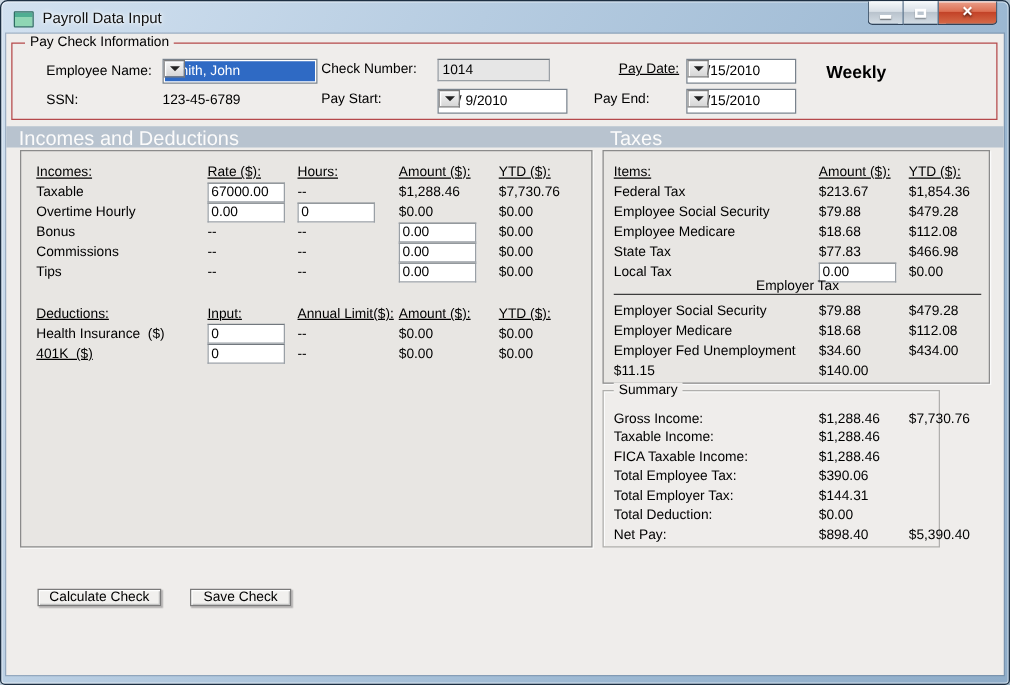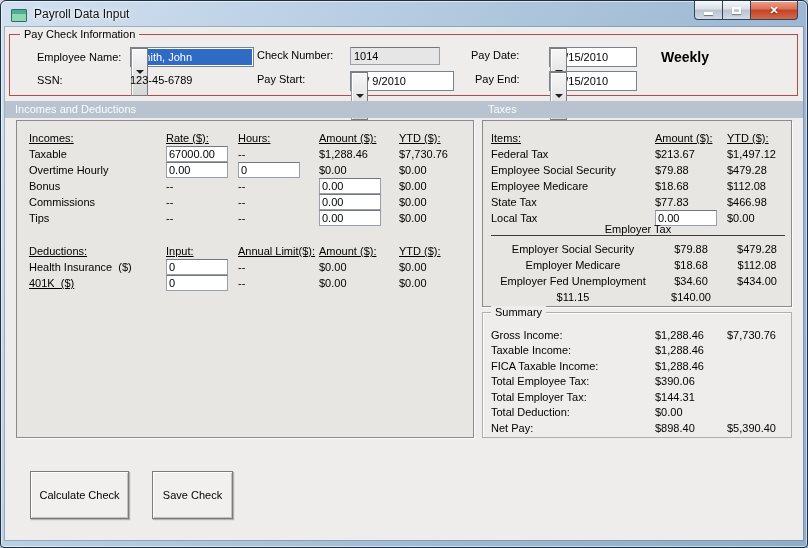--- a/index.html
+++ b/index.html
@@ -69,30 +69,30 @@
   .combo.sel .txt{background:#2f6ac4;color:#fff;margin:1px;padding:2px 2px 0 2px;}
   .combo .btn{
     width:17px;background:linear-gradient(#f6f6f6,#d6d6d6);
     border-left:1px solid #9a9a9a;display:flex;align-items:center;justify-content:center;
     box-shadow:inset 1px 1px 0 #fff;
   }
   .tri{width:0;height:0;border-left:4px solid transparent;border-right:4px solid transparent;border-top:4px solid #222;}
 
   
   .band{position:absolute;left:0;right:0;top:74px;height:17px;background:#b8c3cf;}
-  .band .band-label{position:absolute;top:2px;color:#fbfbfb;font-size:11px;white-space:nowrap;}
+  .band .band-label{position:absolute;top:2px;color:#fbfbfb;font-size:16px;white-space:nowrap;}
 
   
   .panel{
     position:absolute;background:#e8e6e3;
     border:1px solid #8b8b8b;box-shadow:1px 1px 0 #fbfbfb;
   }
   .panel-left{left:11px;top:93px;width:458px;height:318px;}
   .panel-taxes{left:477px;top:93px;width:310px;height:187px;}
-  .group-summary{position:absolute;left:477px;top:285px;width:310px;height:126px;border:1px solid #b0afad;box-shadow:inset 1px 1px 0 #fcfcfc;}
+  .group-summary{position:absolute;left:477px;top:285px;width:270px;height:126px;border:1px solid #b0afad;box-shadow:inset 1px 1px 0 #fcfcfc;}
   .legend-summary{left:8px;background:#efedeb;}
 
   .grid5{
     position:absolute;display:grid;
     grid-template-columns:137px 72px 81px 80px auto;
     grid-auto-rows:16px;align-items:center;
   }
   .grid3{
     position:absolute;display:grid;
     grid-template-columns:164px 72px auto;
@@ -103,21 +103,21 @@
     width:62px;height:16px;background:#fff;
     border:1px solid #9aa0a6;border-top-color:#72787e;
     font-family:"Liberation Sans",sans-serif;font-size:11px;padding:0 2px;
   }
   .sep-employer{
     position:absolute;left:8px;right:6px;top:101px;height:14px;
     border-bottom:1px solid #3c3c3c;text-align:center;font-size:11px;line-height:14px;
   }
   
   .btn{
-    position:absolute;height:48px;display:flex;align-items:center;justify-content:center;
+    position:absolute;height:14px;display:flex;align-items:center;justify-content:center;
     background:#f1f0ee;border:1px solid #7b7b7b;font-size:11px;
     box-shadow:inset 1px 1px 0 #fff,inset -1px -1px 0 #c2c2c2,1px 1px 1px rgba(0,0,0,.25);
     cursor:default;
     text-align:right;
   }
   .btn-close{
     border:1px solid #3f3f3f;
     box-shadow:inset 1px 1px 0 #fff,inset -1px -1px 0 #c2c2c2,2px 2px 0 rgba(55,55,55,.55);
   }
 </style>
@@ -148,21 +148,21 @@
     </div>
     <span class="lbl" style="left:32px;top:24px;">Employee Name:</span>
     <div class="combo sel" style="left:125px;top:20px;width:124px;">
       <span class="txt">Smith, John</span>
       <span class="btn">
           <span class="tri"></span>
         </span>
     </div>
     <span class="lbl" style="left:252px;top:22px;">Check Number:</span>
     <input class="tb tb-gray" style="left: 345px; top: 20px; width: 90px;" value="1014">
-    <span class="lbl" style="left:466px;top:22px;">Pay Date:</span>
+    <span class="lbl" style="left:490px;top:22px;text-decoration:underline;">Pay Date:</span>
     <div class="combo" style="left:544px;top:20px;width:88px;">
       <span class="txt">12/15/2010</span>
       <span class="btn">
           <span class="tri"></span>
         </span>
     </div>
     <span class="lbl bold" style="left:656px;top:22px;font-size:14px;">Weekly</span>
 
     <span class="lbl" style="left:32px;top:47px;">SSN:</span>
     <span class="lbl" style="left:125px;top:47px;">123-45-6789</span>
@@ -247,42 +247,42 @@
     </div>
 
     <div class="panel panel-taxes">
       <div class="grid3" style="left:8px;top:9px;right:4px;">
         <span class="u">Items:</span>
         <span class="u">Amount ($):</span>
         <span class="u">YTD ($):</span>
 
         <span>Federal Tax</span>
         <span>$213.67</span>
-        <span>$1,497.12</span>
+        <span>$1,854.36</span>
 
         <span>Employee Social Security</span>
         <span>$79.88</span>
         <span>$479.28</span>
 
         <span>Employee Medicare</span>
         <span>$18.68</span>
         <span>$112.08</span>
 
         <span>State Tax</span>
         <span>$77.83</span>
         <span>$466.98</span>
 
         <span>Local Tax</span>
         <input class="cell-input" value="0.00" style="">
         <span>$0.00</span>
       </div>
 
       <div class="sep-employer">Employer Tax</div>
 
-      <div class="grid3" style="left:8px;top:120px;right:4px;text-align:center;">
+      <div class="grid3" style="left:8px;top:120px;right:4px;">
         <span>Employer Social Security</span>
         <span>$79.88</span>
         <span>$479.28</span>
 
         <span>Employer Medicare</span>
         <span>$18.68</span>
         <span>$112.08</span>
 
         <span>Employer Fed Unemployment</span>
         <span>$34.60</span>

